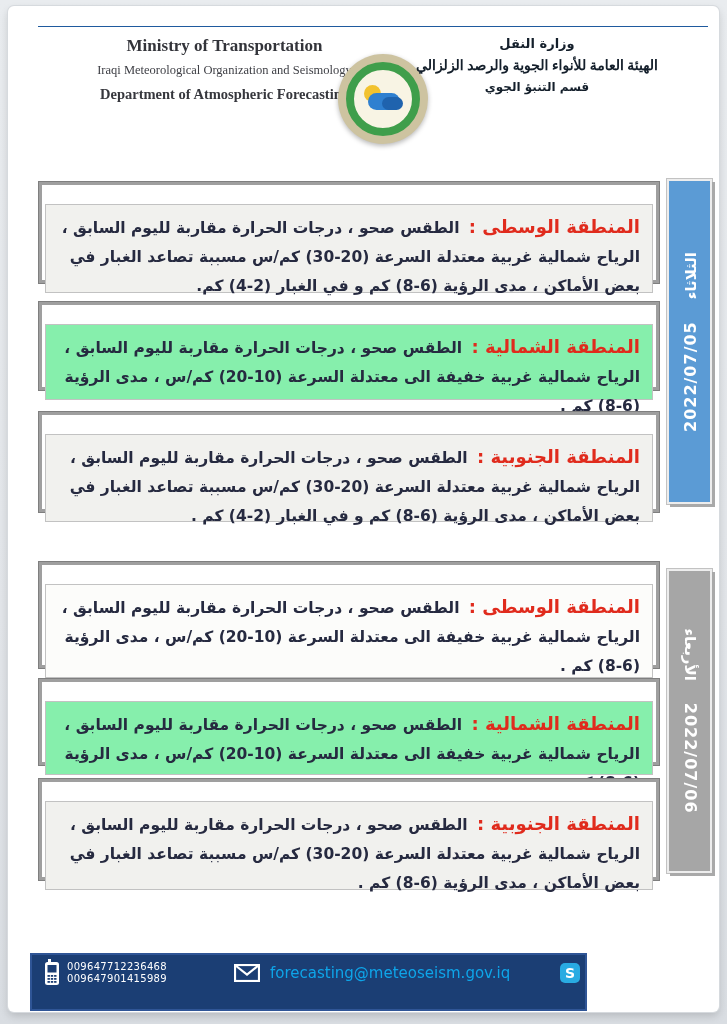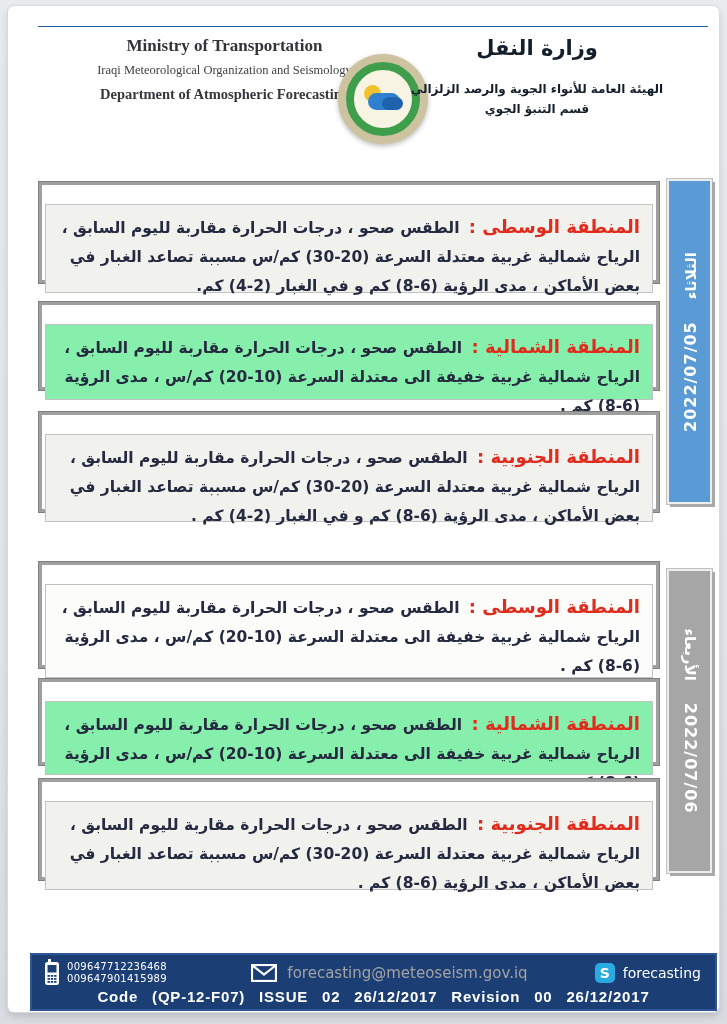--- a/index.html
+++ b/index.html
@@ -26,22 +26,22 @@
       linear-gradient(100deg,#2e6fb8 0%,#4a8fd6 38%,#8fc0ea 72%,#74add f 100%),
       linear-gradient(100deg,#2e6fb8 0%,#4a8fd6 38%,#8fc0ea 72%,#74addf 100%);
     box-shadow:inset 0 1px 0 #1f5a9e;}
   .en-block{position:absolute;left:14px;top:10px;width:345px;text-align:center;
     font-family:"Liberation Serif","DejaVu Serif",serif;color:#33343a;}
   .en1{font-size:17px;font-weight:bold;margin-bottom:7px;}
   .en2{font-size:12.5px;margin-bottom:8px;color:#3d3e44;}
   .en3{font-size:14.5px;font-weight:bold;color:#36373d;}
   .ar-block{position:absolute;right:16px;top:10px;width:310px;text-align:center;
     direction:rtl;color:#141f2b;font-weight:bold;}
-  .ar1{font-size:21px;margin-bottom:22px;}
-  .ar2{font-size:12px;margin-bottom:6px;}
+  .ar1{font-size:13px;margin-bottom:6px;}
+  .ar2{font-size:14px;margin-bottom:6px;font-family:Liberation Serif, serif;}
   .ar3{font-size:12px;}
 
   
   .logo{position:absolute;left:300px;top:28px;width:90px;height:90px;border-radius:50%;
     background:#cdc3a0;box-shadow:0 2px 5px rgba(0,0,0,.28);
     display:flex;align-items:center;justify-content:center;}
   .logo-green{width:58px;height:58px;border-radius:50%;background:#f8f4e4;
     border:8px solid #3f9e4b;display:flex;align-items:center;justify-content:center;}
   .logo-art{position:relative;width:44px;height:30px;}
   .sun{position:absolute;left:3px;top:1px;width:17px;height:17px;border-radius:50%;background:#f2c22e;}
@@ -73,26 +73,26 @@
   .tab1{top:173px;height:325px;background:#5b9bd5;}
   .tab2{top:563px;height:304px;background:#a6a6a6;}
   .tab-rot{position:absolute;left:50%;top:50%;display:flex;align-items:center;justify-content:center;
     gap:22px;color:#ffffff;font-weight:bold;white-space:nowrap;}
   .tab1 .tab-rot{width:318px;height:41px;transform:translate(-50%,-50%) rotate(-90deg);}
   .tab2 .tab-rot{width:297px;height:41px;transform:translate(-50%,-50%) rotate(90deg);}
   .tab-day{font-size:15px;}
   .tab-date{font-size:16px;letter-spacing:1px;}
 
   
-  .footer{position:absolute;left:22px;top:947px;width:687px;height:58px;box-sizing:border-box;
+  .footer{position:absolute;left:22px;top:947px;width:557px;height:58px;box-sizing:border-box;
     background:#1b3e74;border:2px solid #2f5596;}
   .f-row1{display:grid;grid-template-columns:190px 1fr 160px;align-items:center;padding:4px 10px 0 12px;}
   .f-phone{display:flex;gap:7px;align-items:center;}
   .f-phone-nums{color:#ffffff;font-size:10px;line-height:12px;letter-spacing:.3px;}
-  .f-email{justify-self:center;display:flex;align-items:center;gap:10px;color:#a3a3a3;font-size:15px;justify-content:center;}
+  .f-email{justify-self:center;display:flex;align-items:center;gap:10px;color:#0ea5e9;font-size:15px;justify-content:center;}
   .f-skype{justify-self:end;display:flex;align-items:center;gap:8px;color:#ffffff;font-size:14px;padding-right:4px;}
   .s-icon{width:20px;height:20px;background:#29abe2;border-radius:5px;color:#ffffff;
     font-weight:bold;font-size:14px;display:flex;align-items:center;justify-content:center;}
   .f-row2{text-align:center;color:#ffffff;font-size:15px;font-weight:bold;
     word-spacing:9px;letter-spacing:.8px;margin-top:2px;
     font-family:"Liberation Sans","DejaVu Sans",sans-serif;}
 </style>
 </head>
 <body>
 
@@ -222,17 +222,16 @@
             <path d="M1.5,1.5 L13,10.5 L24.5,1.5" fill="none" stroke="#ffffff" stroke-width="2.2"></path>
           </svg>
           <span>forecasting@meteoseism.gov.iq</span>
         </div>
 
         <div class="f-skype">
           <div class="s-icon">S</div>
           <span>forecasting</span>
         </div>
       </div>
-      <div class="f-row2">Code (QP-12-F07) ISSUE 02 26/12/2017 Revision 00 26/12/2017</div>
     </div>
 
   </div>
 </div>
 
 </body></html>

